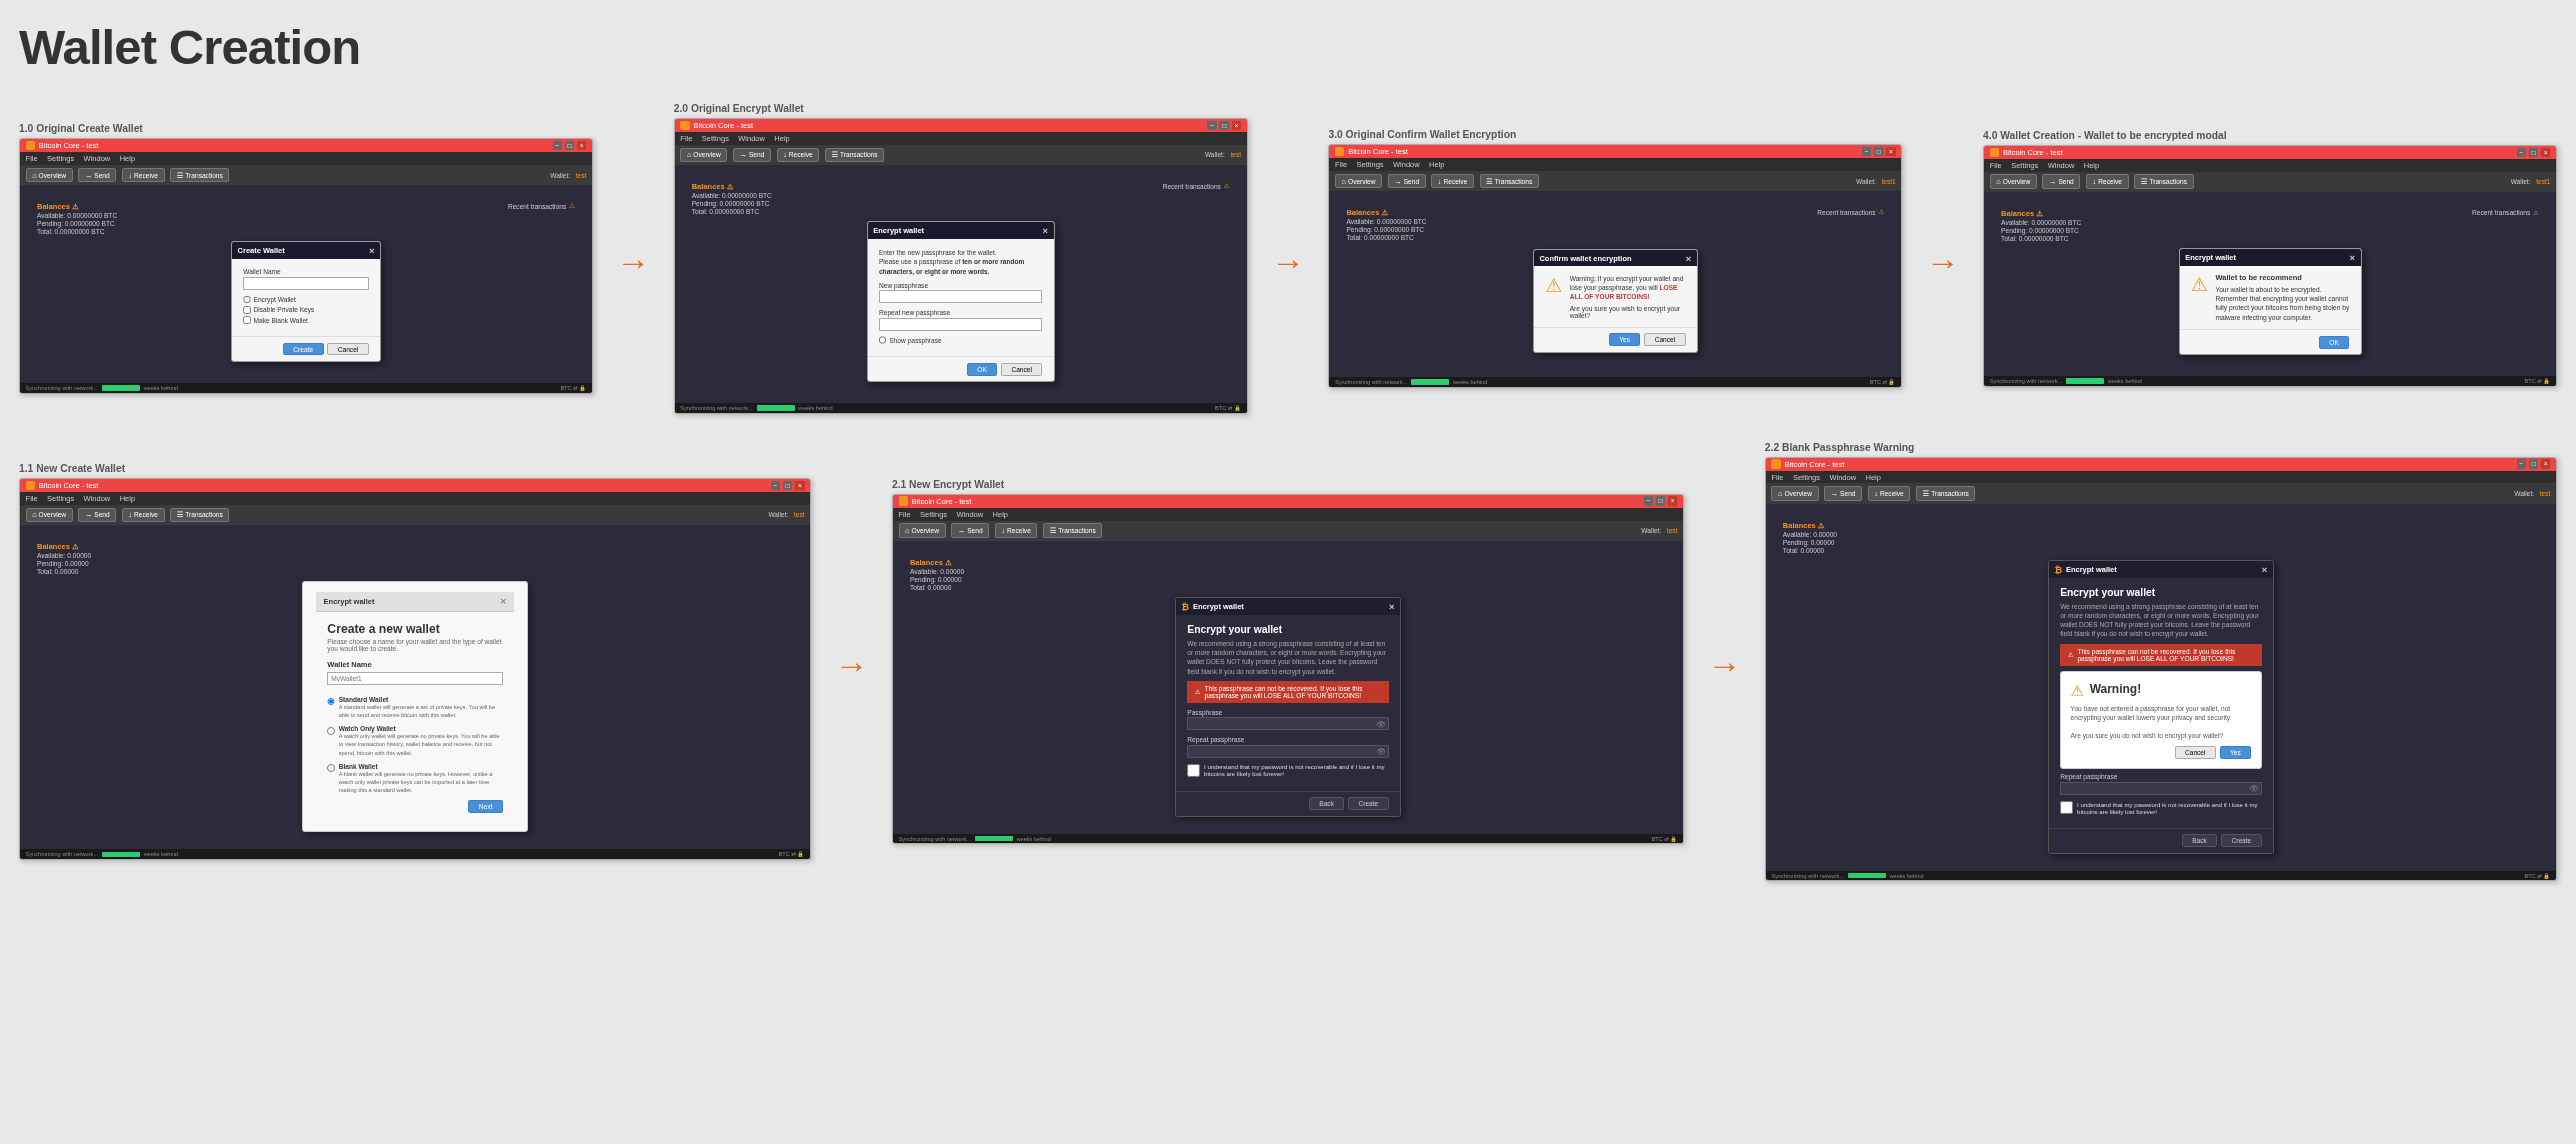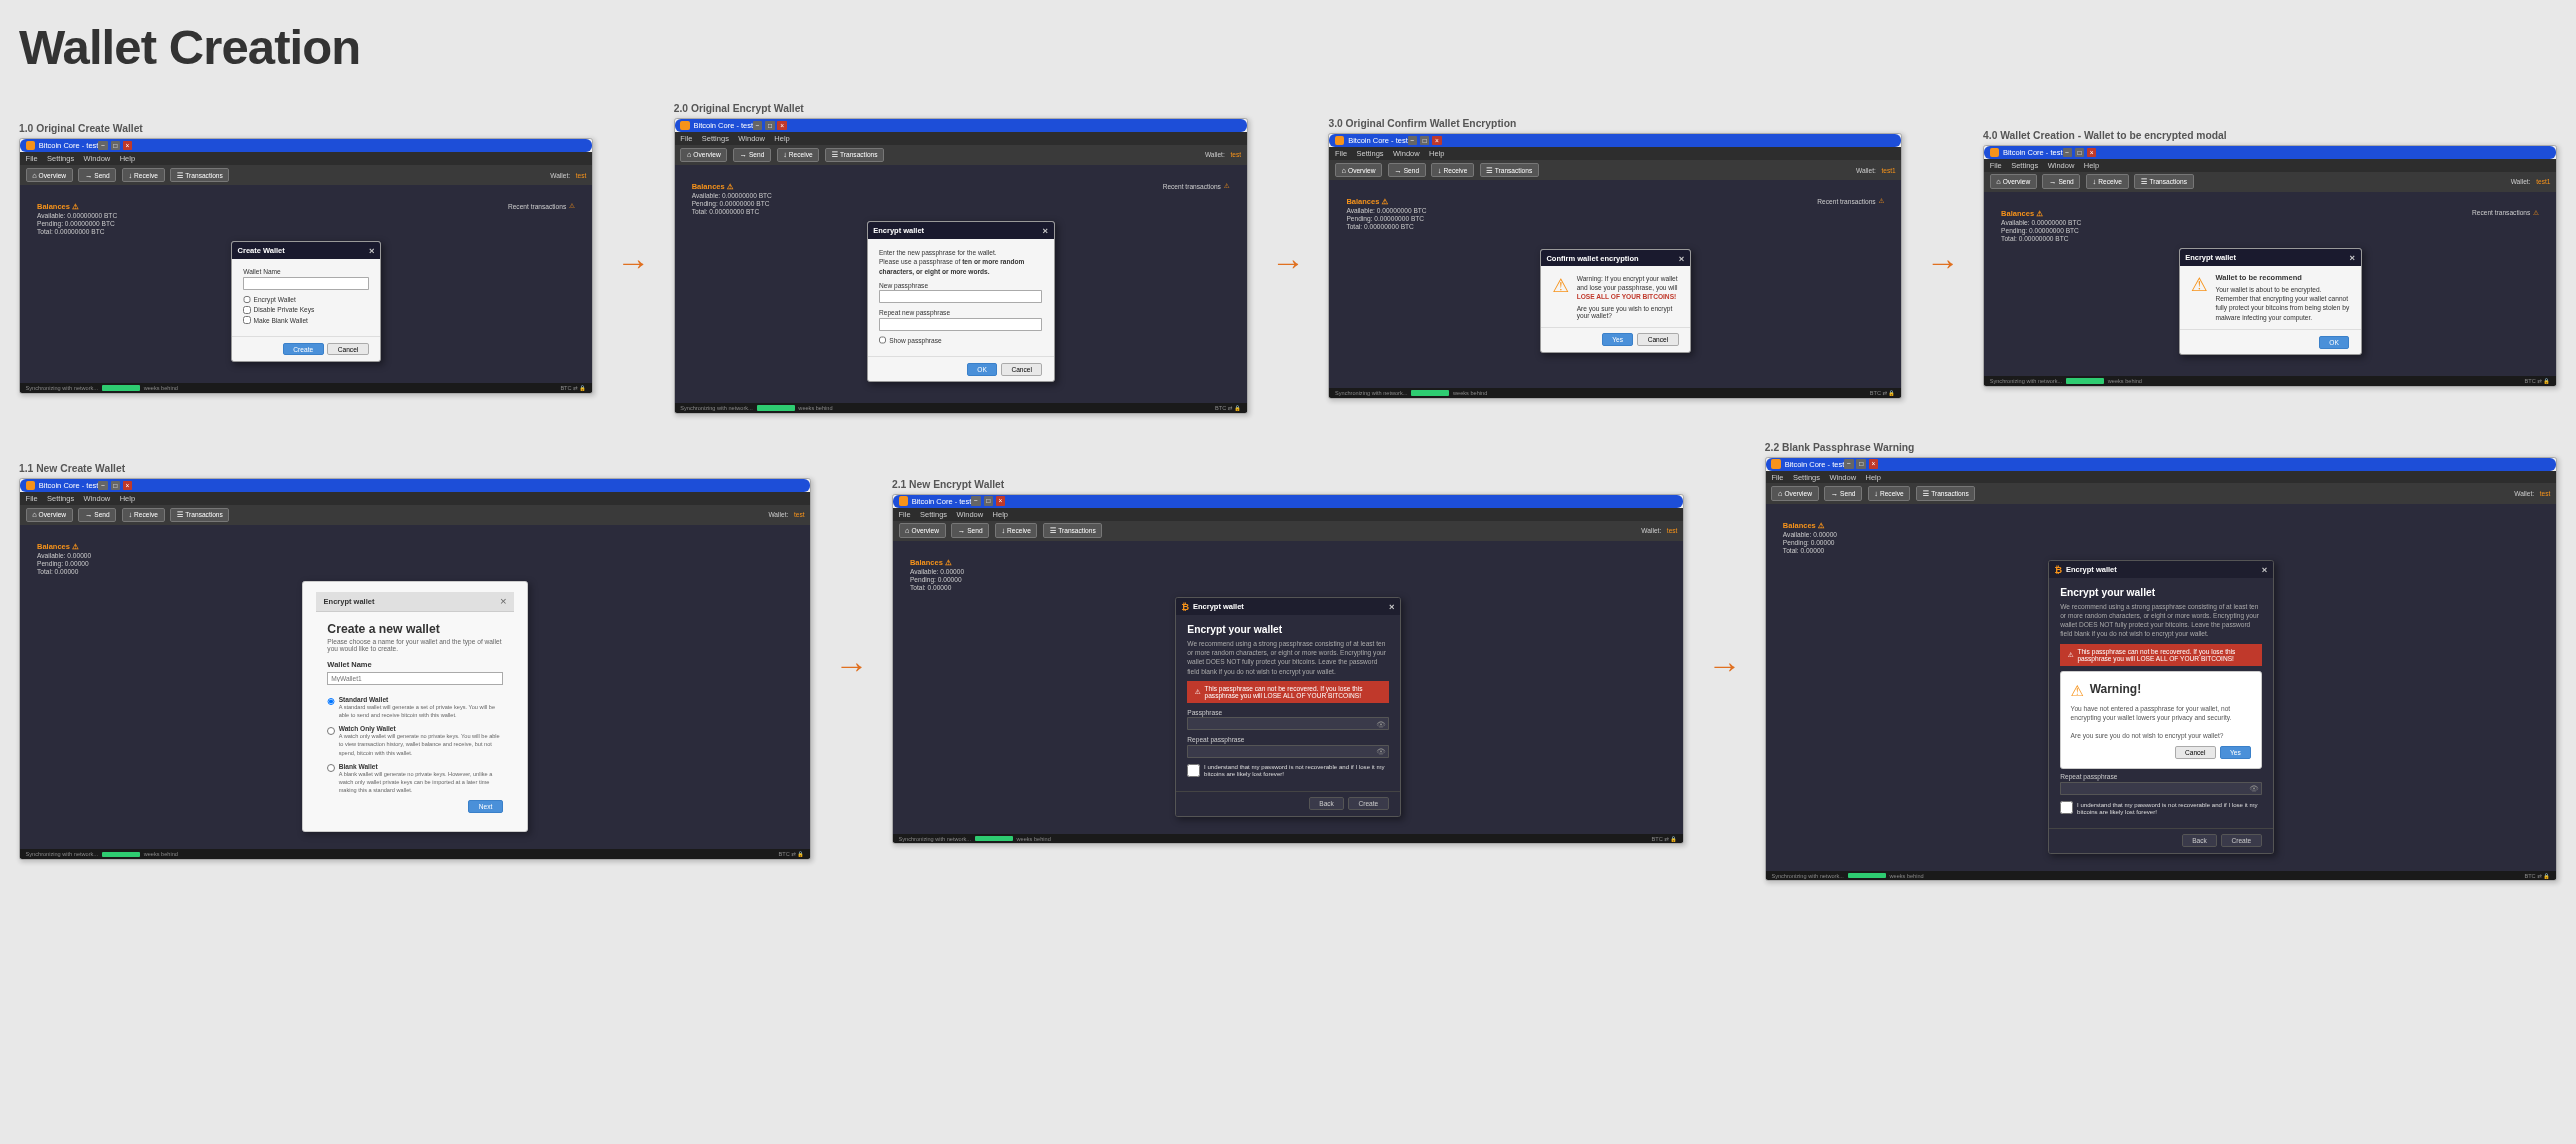--- a/index.html
+++ b/index.html
@@ -53,28 +53,27 @@
     .window {
       background: #f0f0f0;
       border: 0.9px solid #aaa;
       border-radius: 2.8px;
       overflow: hidden;
       box-shadow: 1.9px 1.9px 5.6px rgba(0,0,0,0.2);
       font-size: 8.5px;
     }
 
     .window-titlebar {
-      background: #1d4ed8;
+      background: #ef4444;
       color: white;
       padding: 1.9px 5.6px;
       display: flex;
       align-items: center;
-      justify-content: flex-start;
+      justify-content: space-between;
       font-size: 7.5px;
-      border-radius: 6px;
     }
     .titlebar-left { display: flex; align-items: center; gap: 3.8px; }
     .titlebar-icon { width: 9.4px; height: 9.4px; background: #f7931a; border-radius: 1.9px; display: inline-block; }
     .win-controls { display: flex; gap: 2.8px; }
     .win-ctrl { width: 9.4px; height: 9.4px; border-radius: 0.9px; display: inline-block; font-size: 6.6px; text-align: center; line-height: 9.4px; cursor: pointer; }
     .win-ctrl.min { background: #666; }
     .win-ctrl.max { background: #666; }
     .win-ctrl.close { background: #c0392b; }
 
     .window-menubar {
@@ -492,21 +491,21 @@
           <div class="balances-section">
             <div class="balances-left">
               <div class="balances-title">Balances ⚠</div>
               <div class="balance-row">Available: 0.00000000 BTC</div>
               <div class="balance-row">Pending: 0.00000000 BTC</div>
               <div class="balance-row">Total: 0.00000000 BTC</div>
             </div>
             <div class="recent-tx">Recent transactions <span class="tx-icon">⚠</span></div>
           </div>
 
-          <div class="dialog warning-dialog" style="width:151px;margin:18px auto;">
+          <div class="dialog warning-dialog" style="width:165px;margin:7px auto;">
             <div class="dialog-titlebar">
               <span>Confirm wallet encryption</span>
               <span class="dialog-close">×</span>
             </div>
             <div class="warning-icon-area">
               <span class="warning-icon">⚠</span>
               <div>
                 <p class="warning-text">Warning: If you encrypt your wallet and lose your passphrase, you will <b>LOSE ALL OF YOUR BITCOINS!</b></p>
                 <p style="font-size:6.6px;color:#333;margin-top:3.8px;">Are you sure you wish to encrypt your wallet?</p>
               </div>

